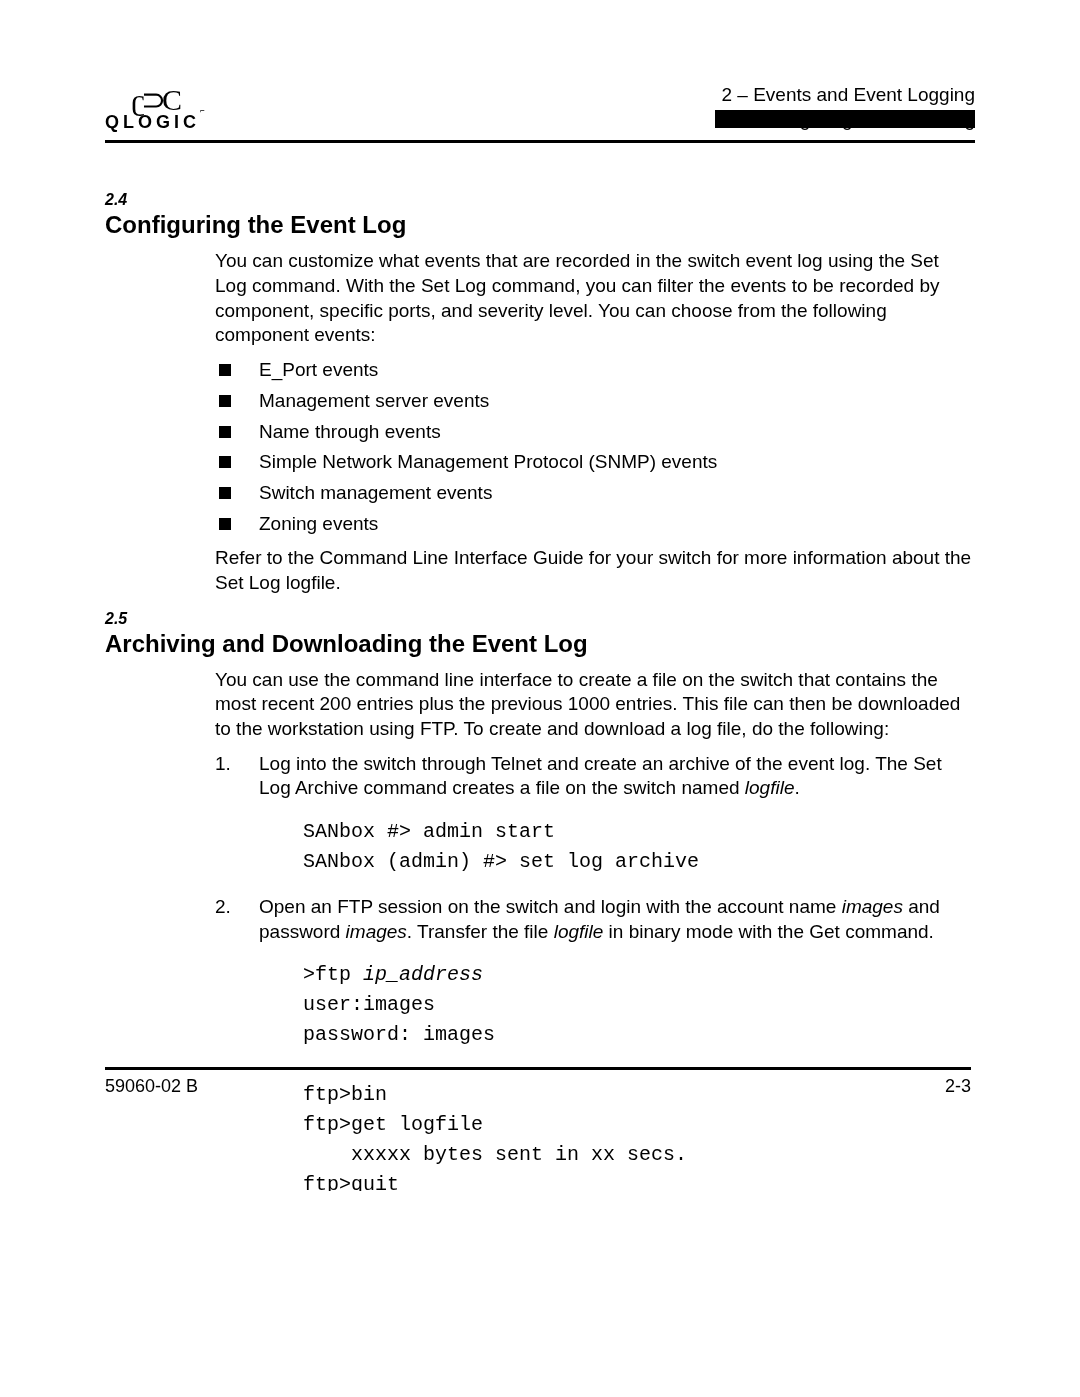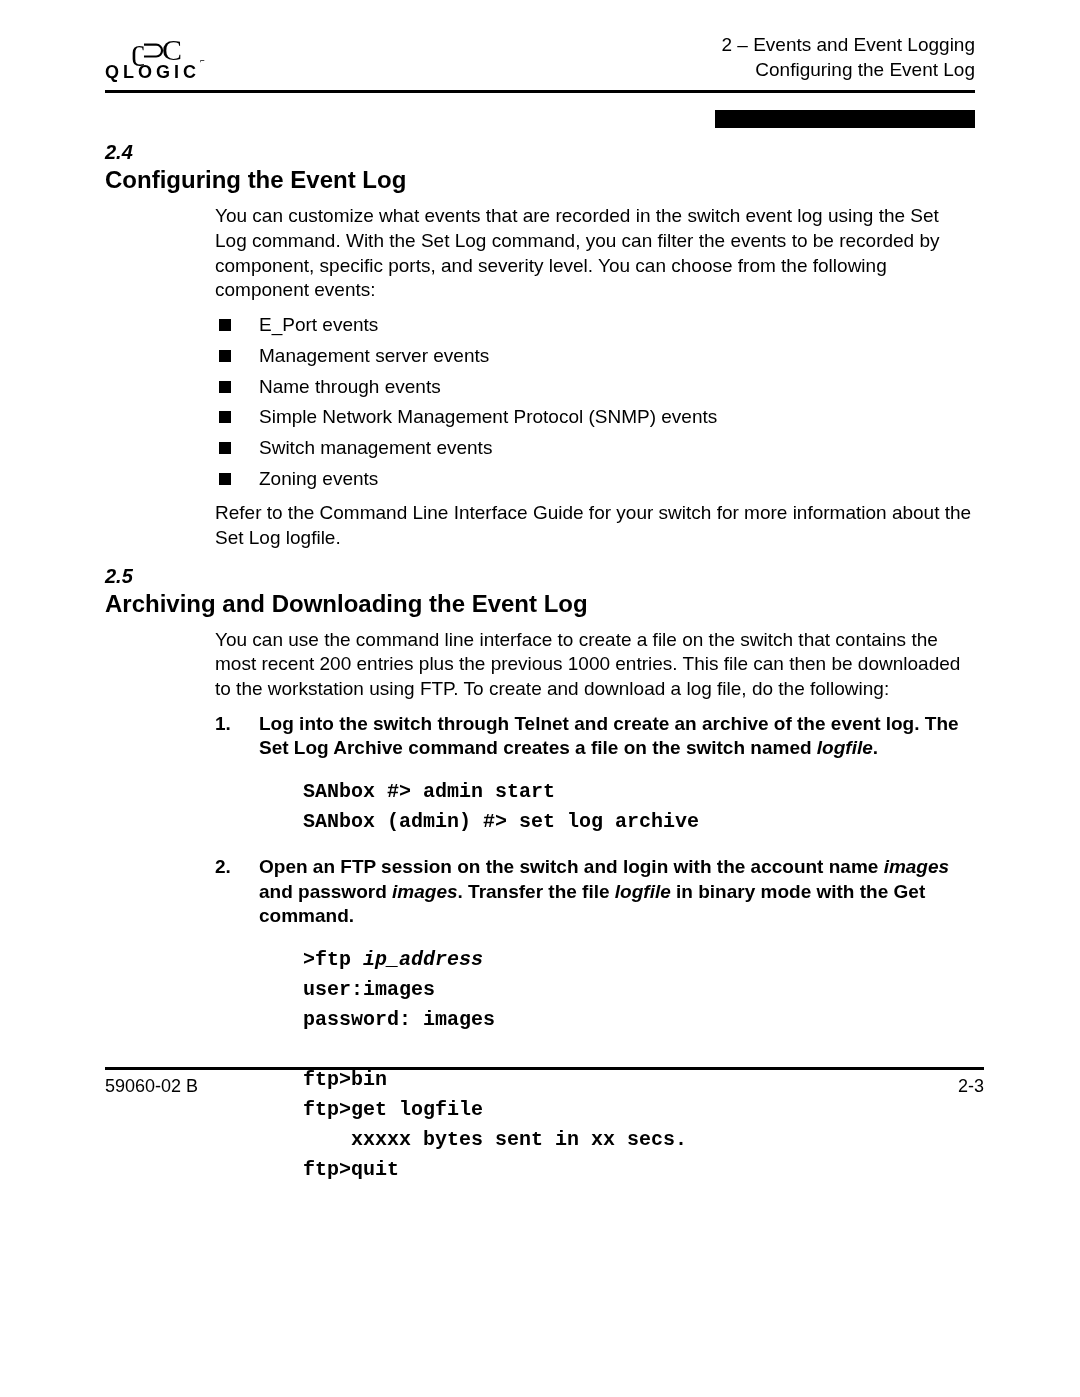--- a/index.html
+++ b/index.html
@@ -8,21 +8,21 @@
     padding: 0;
     background: #fff;
     font-family: Arial, Helvetica, sans-serif;
     color: #000;
   }
   .page {
     width: 1080px;
     height: 1191px;
     position: relative;
     box-sizing: border-box;
-    padding: 33px 105px 40px 105px;
+    padding: 83px 105px 40px 105px;
   }
   .header {
     display: flex;
     justify-content: space-between;
     align-items: flex-start;
   }
   .logo-block {
     display: flex;
     flex-direction: column;
     align-items: center;
@@ -65,21 +65,21 @@
     right: 105px;
     top: 110px;
     width: 260px;
     height: 18px;
     background: #000;
   }
   .content {
     margin-top: 48px;
   }
   .section-num {
-    font-size: 20px;
+    font-size: 16px;
     font-style: italic;
     font-weight: 700;
     margin: 0;
   }
   .section-title {
     font-size: 24px;
     font-weight: 700;
     margin: 2px 0 10px 0;
   }
   .body-block {
@@ -107,21 +107,20 @@
     top: 6px;
     width: 12px;
     height: 12px;
     background: #000;
   }
   ol.steps {
     list-style: none;
     padding: 0;
     margin: 6px 0 0 0;
     counter-reset: step;
-    font-weight: bold;
   }
   ol.steps > li {
     counter-increment: step;
     position: relative;
     padding-left: 44px;
     margin-bottom: 18px;
   }
   ol.steps > li::before {
     content: counter(step) ".";
     position: absolute;
@@ -132,21 +131,21 @@
     font-family: "Courier New", Courier, monospace;
     font-size: 20px;
     white-space: pre;
     margin: 16px 0 10px 44px;
     line-height: 1.5;
   }
   em { font-style: italic; }
   .footer {
     position: absolute;
     left: 105px;
-    right: 96px;
+    right: 109px;
     bottom: 94px;
   }
   .footer-rule {
     border: none;
     border-top: 3px solid #000;
     margin: 0 0 6px 0;
   }
   .footer-row {
     display: flex;
     justify-content: space-between;

